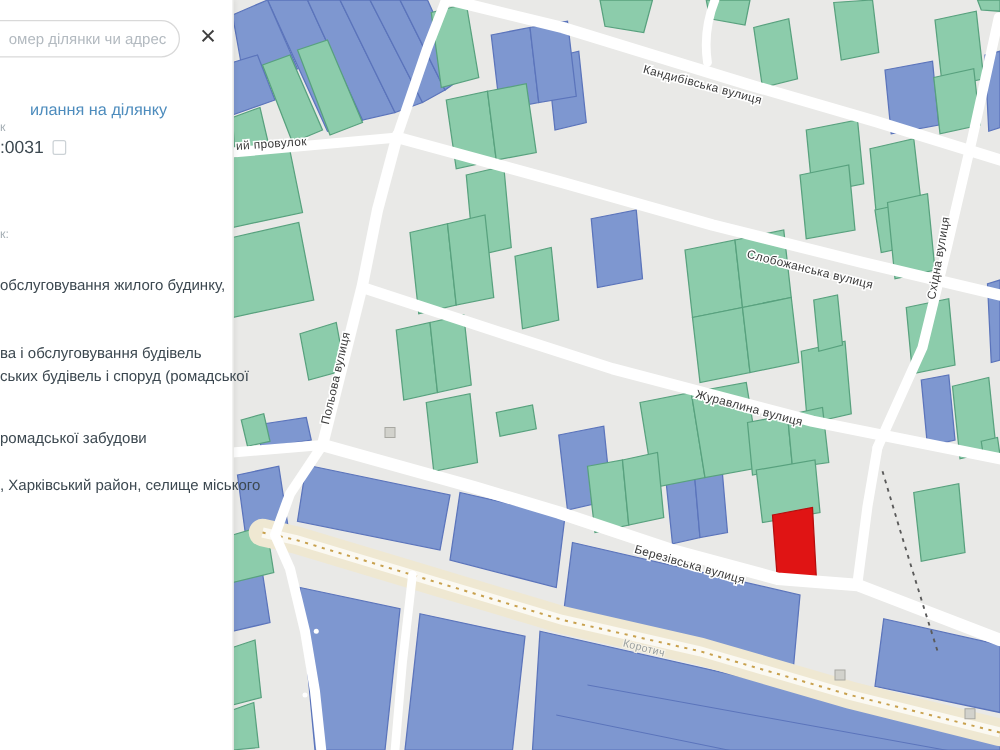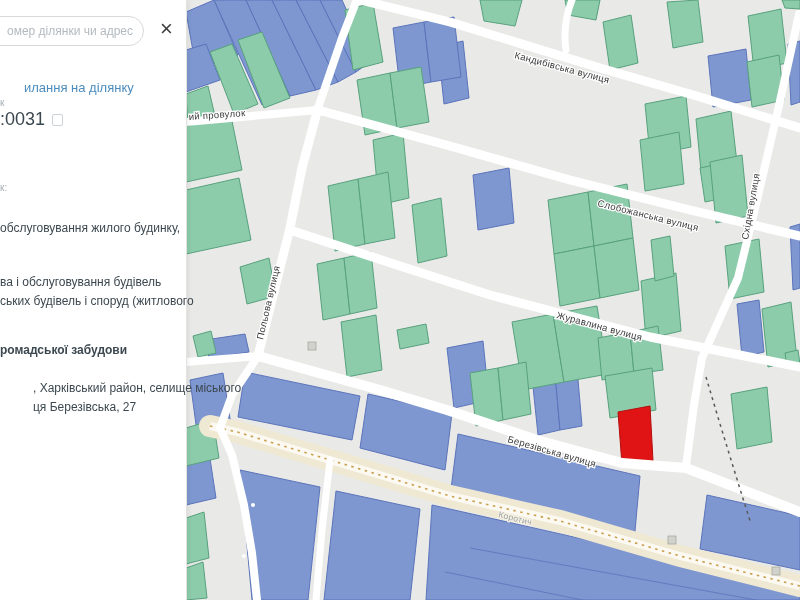--- a/index.html
+++ b/index.html
@@ -23,27 +23,27 @@
     cursor:pointer;font-weight:400;
   }
   .parcel-link{
     position:absolute;left:0;top:80px;font-size:13px;color:#4d8cbd;text-decoration:none;cursor:pointer;
     white-space:nowrap;
     margin-left:24px;
   }
   .frag{position:absolute;left:0;color:#a7b0b6;font-size:10px;white-space:nowrap;}
   .frag-cad{top:97px;}
   .frag-own{top:182px;}
-  .cad-number{position:absolute;left:0;top:109px;font-size:18px;color:#3c4850;display:flex;align-items:center;}
+  .cad-number{position:absolute;left:0;top:109px;font-size:14px;color:#3c4850;display:flex;align-items:center;}
   .copy-icon{display:inline-block;width:9px;height:10px;border:1.5px solid #ccd2d6;border-radius:2px;margin-left:7px;margin-top:1px;}
   .para{position:absolute;left:0;font-size:12px;line-height:19px;color:#3c4850;white-space:nowrap;}
   .para-purpose{top:219px;}
   .para-purpose2{top:273px;}
-  .para-category{top:341px;font-weight:bold;}
-  .para-address{top:379px;margin-left:33px;}
+  .para-category{top:341px;}
+  .para-address{top:379px;}
   
   .map-wrap{position:absolute;left:186px;top:0;width:614px;height:600px;}
   svg{display:block;}
   .g{fill:var(--parcel_green);stroke:#58a17e;stroke-width:1;}
   .b{fill:var(--parcel_blue);stroke:#5b74bb;stroke-width:1;}
   .r{fill:var(--parcel_red);stroke:#b50d0d;stroke-width:1;}
   .street{stroke:var(--street);fill:none;stroke-linecap:round;stroke-linejoin:round;}
   .street-label{
     font-family:"Liberation Sans",sans-serif;font-size:9.5px;fill:#3a3a3a;
     stroke:#ffffff;stroke-width:2.5px;paint-order:stroke;letter-spacing:.3px;
@@ -70,28 +70,27 @@
   </div>
 
   <div class="frag frag-own">к:</div>
 
   <div class="para para-purpose">
     <div>обслуговування жилого будинку,</div>
   </div>
 
   <div class="para para-purpose2">
     <div>ва і обслуговування будівель</div>
-    <div>ських будівель і споруд (житлового</div>
+    <div>ських будівель і споруд (ромадської</div>
   </div>
 
   <div class="para para-category">ромадської забудови</div>
 
   <div class="para para-address">
     <div>, Харківський район, селище міського</div>
-    <div>ця Березівська, 27</div>
   </div>
 </div>
 
 <div class="map-wrap">
 <svg width="614" height="600" viewBox="186 0 614 600" preserveAspectRatio="none">
   <rect x="186" y="0" width="614" height="600" fill="#e9e9e7"></rect>
 
   <g>
     <polygon class="b" points="214,0 246,0 290,96 262,105"></polygon>
     <polygon class="b" points="246,0 272,0 316,90 290,96"></polygon>

